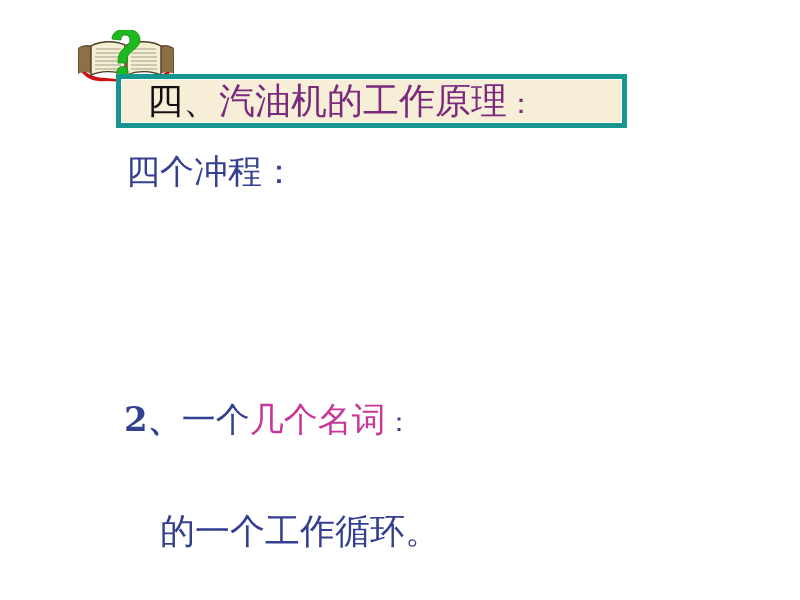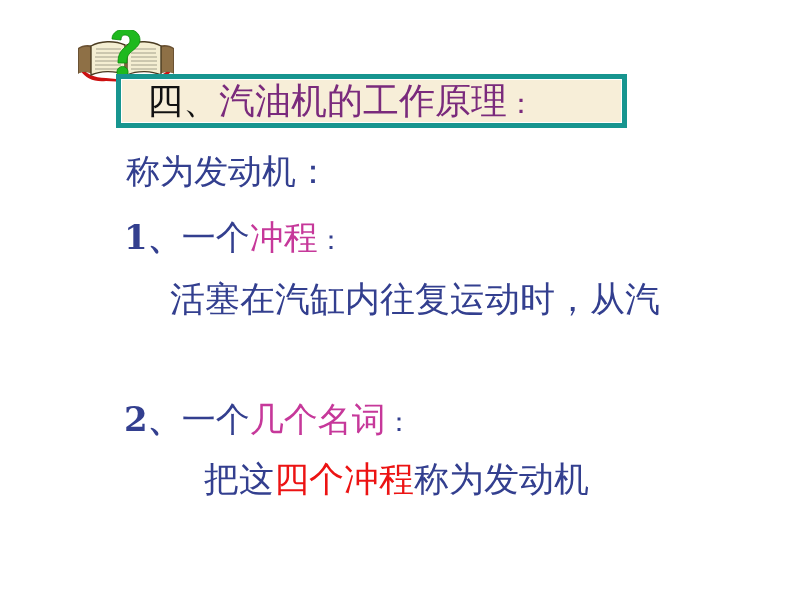--- a/index.html
+++ b/index.html
@@ -167,29 +167,23 @@
     </svg>
   </div>
 
   <div id="title-box">
     <div id="title-box-inner"></div>
     <div id="title-text">
       <span class="t-black">四、</span><span class="t-purple">汽油机的工作原理</span><span class="t-purple-colon">：</span>
     </div>
   </div>
 
-  <div class="body-line navy" id="line-nouns">称为发动机：</div>
+  <div class="body-line navy" id="line-nouns">四个冲程：</div>
 
-  <div class="body-line" id="line-item1">
-    <span class="navy num">1、</span><span class="navy">一个</span><span class="magenta">冲程</span><span class="navy small-colon">：</span>
-  </div>
 
-  <div class="body-line navy indent2" id="para1-l1">活塞在汽缸内往复运动时，从汽</div>
 
   <div class="body-line" id="line-item2">
     <span class="navy num">2、</span><span class="navy">一个</span><span class="magenta">几个名词</span><span class="navy small-colon">：</span>
   </div>
 
-  <div class="body-line indent2" id="para2-l1">
-    <span class="navy">把这</span><span class="red">四个冲程</span><span class="navy">称为发动机</span>
-  </div>
+  <div class="body-line navy" id="para2-l2">的一个工作循环。</div>
 
 </div>
 
 </body></html>

